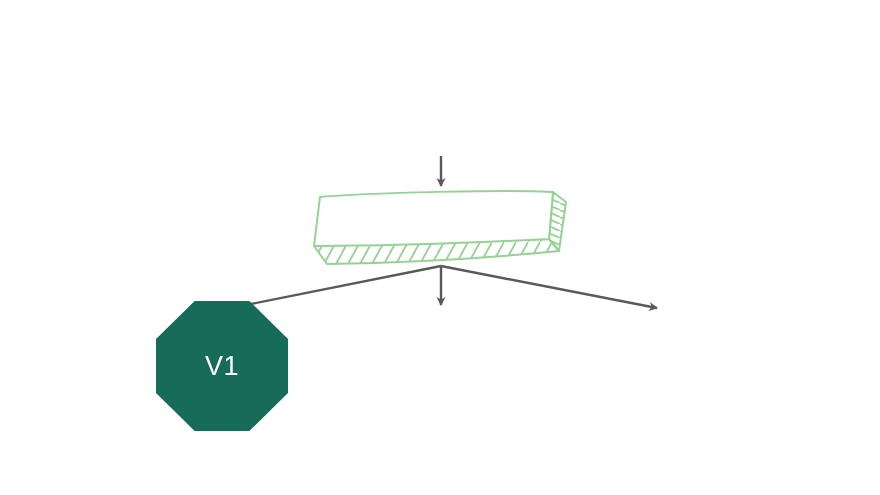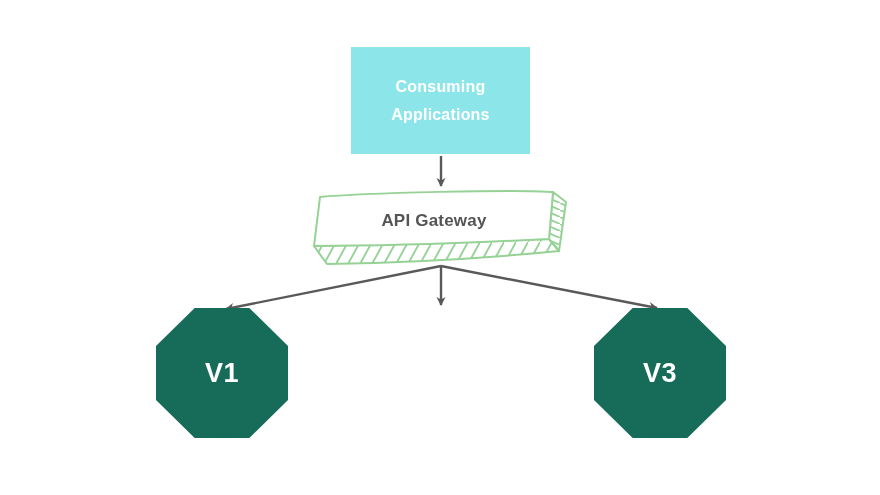--- a/index.html
+++ b/index.html
@@ -62,30 +62,30 @@
     display: flex;
     align-items: center;
     justify-content: center;
     color: var(--gateway-text, #555555);
     font-weight: bold;
     font-size: 17px;
     letter-spacing: 0.2px;
   }
   .octagon {
     position: absolute;
-    top: 308px;
+    top: 301px;
     width: 132px;
     height: 130px;
     background: var(--version-fill, #176B59);
     clip-path: polygon(29.3% 0%, 70.7% 0%, 100% 29.3%, 100% 70.7%, 70.7% 100%, 29.3% 100%, 0% 70.7%, 0% 29.3%);
     display: flex;
     align-items: center;
     justify-content: center;
     color: var(--version-text, #ffffff);
-    font-weight: bold;
+    font-weight: normal;
     font-size: 27px;
     letter-spacing: 0.5px;
   }
   .octagon.v1 { left: 156px; }
   .octagon.v2 { left: 374px; }
   .octagon.v3 { left: 594px; }
 </style>
 </head>
 <body>
 
@@ -109,26 +109,19 @@
       <path class="sketch-stroke" d="M 314,246 L 549,239 L 559,251 C 480,259 390,263 327,264 Z" fill="url(#hatch-bottom)"></path>
       <path class="sketch-stroke" d="M 320,197 C 360,193 520,189 553,192 L 549,239 C 470,243 370,246 314,246 Z" style="fill: var(--gateway-fill, #ffffff);"></path>
     </g>
 
     <line class="edge-line" x1="441" y1="156" x2="441" y2="186" marker-end="url(#arrowhead)"></line>
     <line class="edge-line" x1="441" y1="266" x2="226" y2="309" marker-end="url(#arrowhead)"></line>
     <line class="edge-line" x1="441" y1="266" x2="441" y2="305" marker-end="url(#arrowhead)"></line>
     <line class="edge-line" x1="441" y1="266" x2="657" y2="308" marker-end="url(#arrowhead)"></line>
   </svg>
 
-  <div class="node-consumer">
-    <div class="label-inner">Consuming Applications</div>
-  </div>
 
-  <div class="gateway-label">API Gateway</div>
 
   <div class="octagon v1">
     <span>V1</span>
-  </div>
-  <div class="octagon v3">
-    <span>V3</span>
   </div>
 
 </div>
 
 </body></html>

